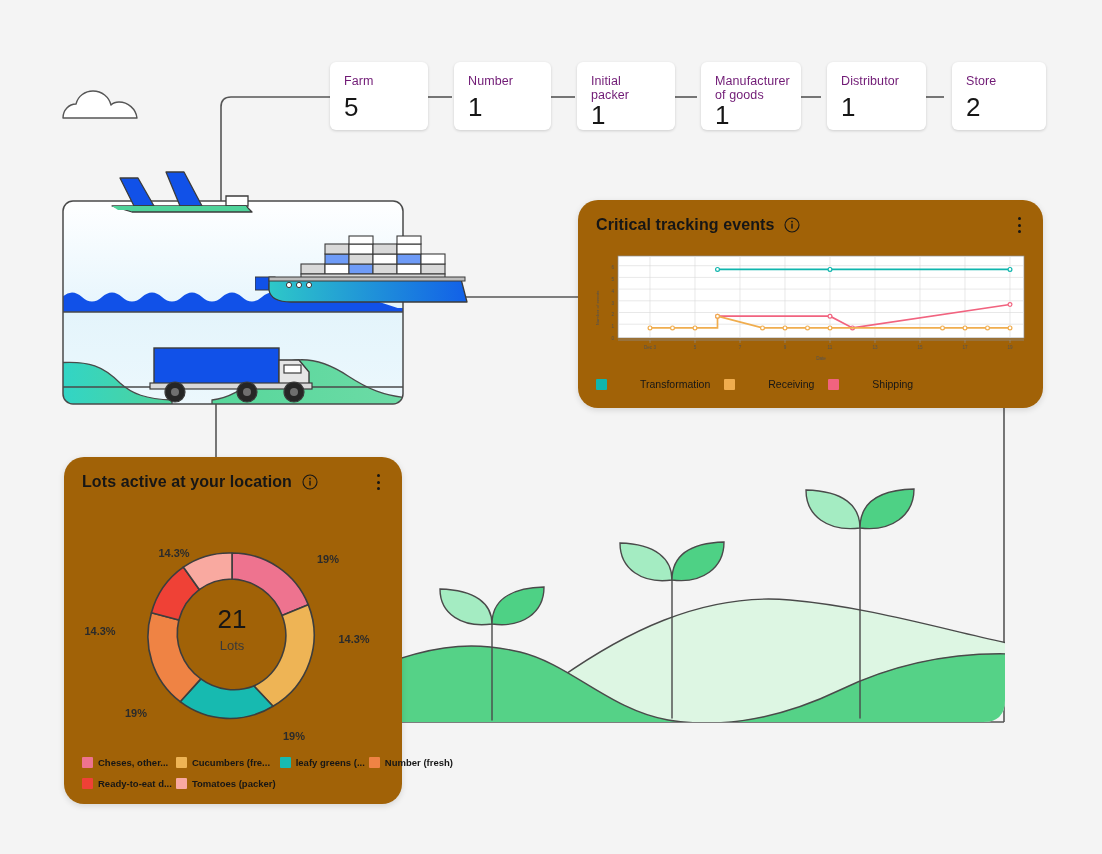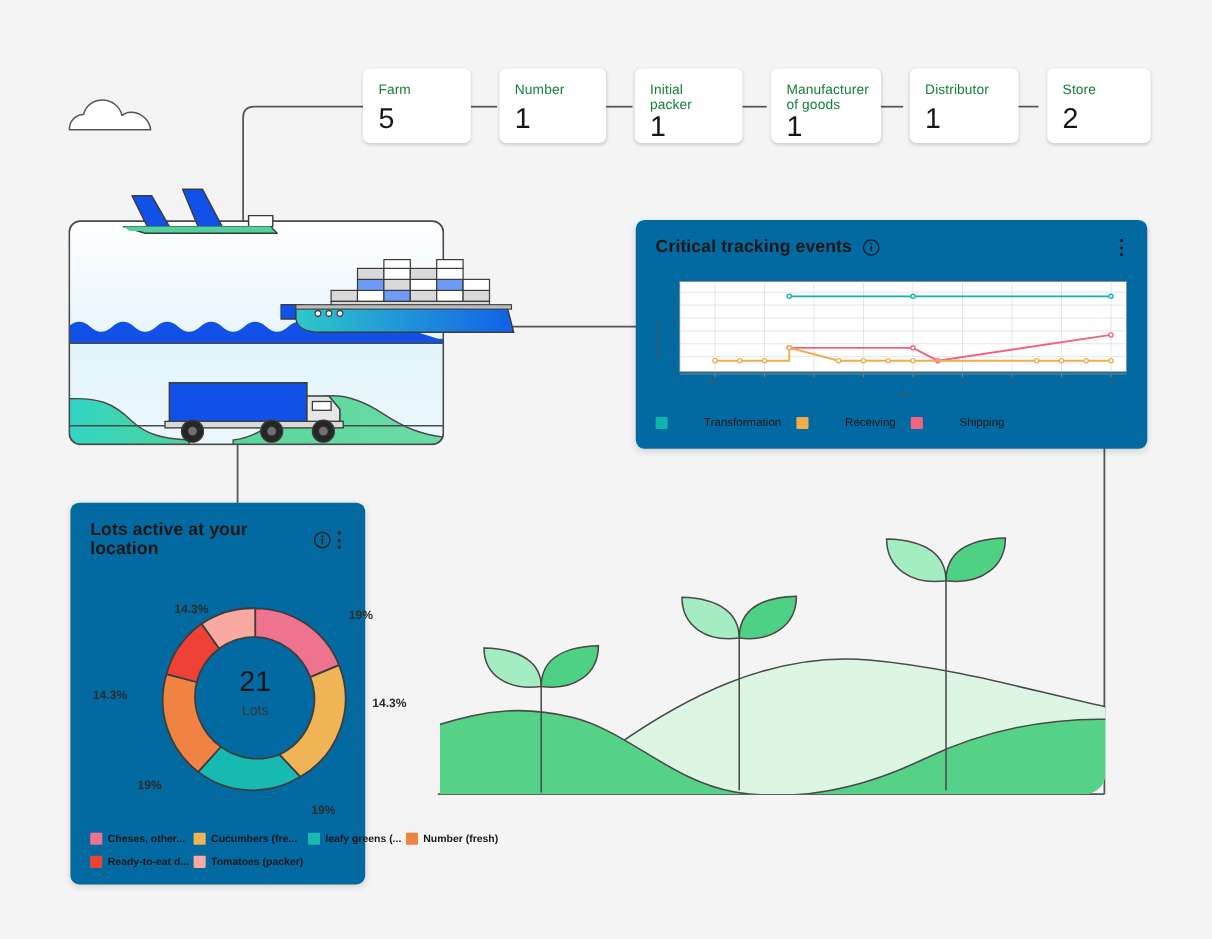--- a/index.html
+++ b/index.html
@@ -28,27 +28,27 @@
   
   .tiles { position:absolute; left:330px; top:62px; z-index:3;
            display:flex; align-items:stretch; }
   .tile {
     background:#fff; border-radius:6px;
     box-shadow:0 1px 3px rgba(0,0,0,.16);
     padding:12px 14px 10px 14px;
     display:flex; flex-direction:column; justify-content:space-between;
     height:68px;
   }
-  .tile-label { font-size:12.5px; line-height:14px; color:#15803d; letter-spacing:.1px; }
+  .tile-label { font-size:12.5px; line-height:14px; color:#701a75; letter-spacing:.1px; }
   .tile-value { font-size:26px; line-height:26px; font-weight:300; color:#161616; }
   .tile-gap { width:26px; flex:0 0 26px; }
 
   
   .card {
-    position:absolute; background:#0369a1; border-radius:8px;
+    position:absolute; background:#a16207; border-radius:20px;
     box-shadow:0 2px 6px rgba(0,0,0,.13);
     z-index:5;
   }
   .card-head {
     display:flex; align-items:center;
     padding:16px 16px 0 18px;
   }
   .card-title { font-size:16px; font-weight:600; letter-spacing:.1px; color:#161616; }
   .info-icon { margin-left:10px; width:16px; height:16px; display:inline-block; }
   .kebab { margin-left:auto; width:16px; height:18px; display:flex;
@@ -58,21 +58,21 @@
 
   
   #cteCard { left:578px; top:200px; width:465px; height:208px; }
   .cte-plot { position:absolute; left:14px; top:52px; width:440px; height:120px; }
   .cte-legend { position:absolute; left:18px; top:178px; display:flex; align-items:center; gap:14px; }
   .lg-item { display:flex; align-items:center; gap:5px; }
   .lg-sw { width:11px; height:11px; border-radius:1px; }
   .lg-tx { font-size:10.5px; color:#161616;margin-left:28px; }
 
   
-  #lotsCard { left:64px; top:457px; width:268px; height:347px; }
+  #lotsCard { left:64px; top:457px; width:338px; height:347px; }
   .donut-wrap { position:absolute; left:0; top:38px; width:338px; height:262px; }
   .donut-legend {
     position:absolute; left:18px; top:300px; width:306px;
     display:grid; grid-template-columns:1fr 1fr 1fr 1fr;
     row-gap:10px; column-gap:4px;
   }
   .dl-item { display:flex; align-items:center; gap:5px; }
   .dl-sw { width:11px; height:11px; border-radius:1px; flex:0 0 11px; }
   .dl-tx { font-size:9.5px; font-weight:600; color:#161616; white-space:nowrap;
            overflow:hidden; text-overflow:clip; }

